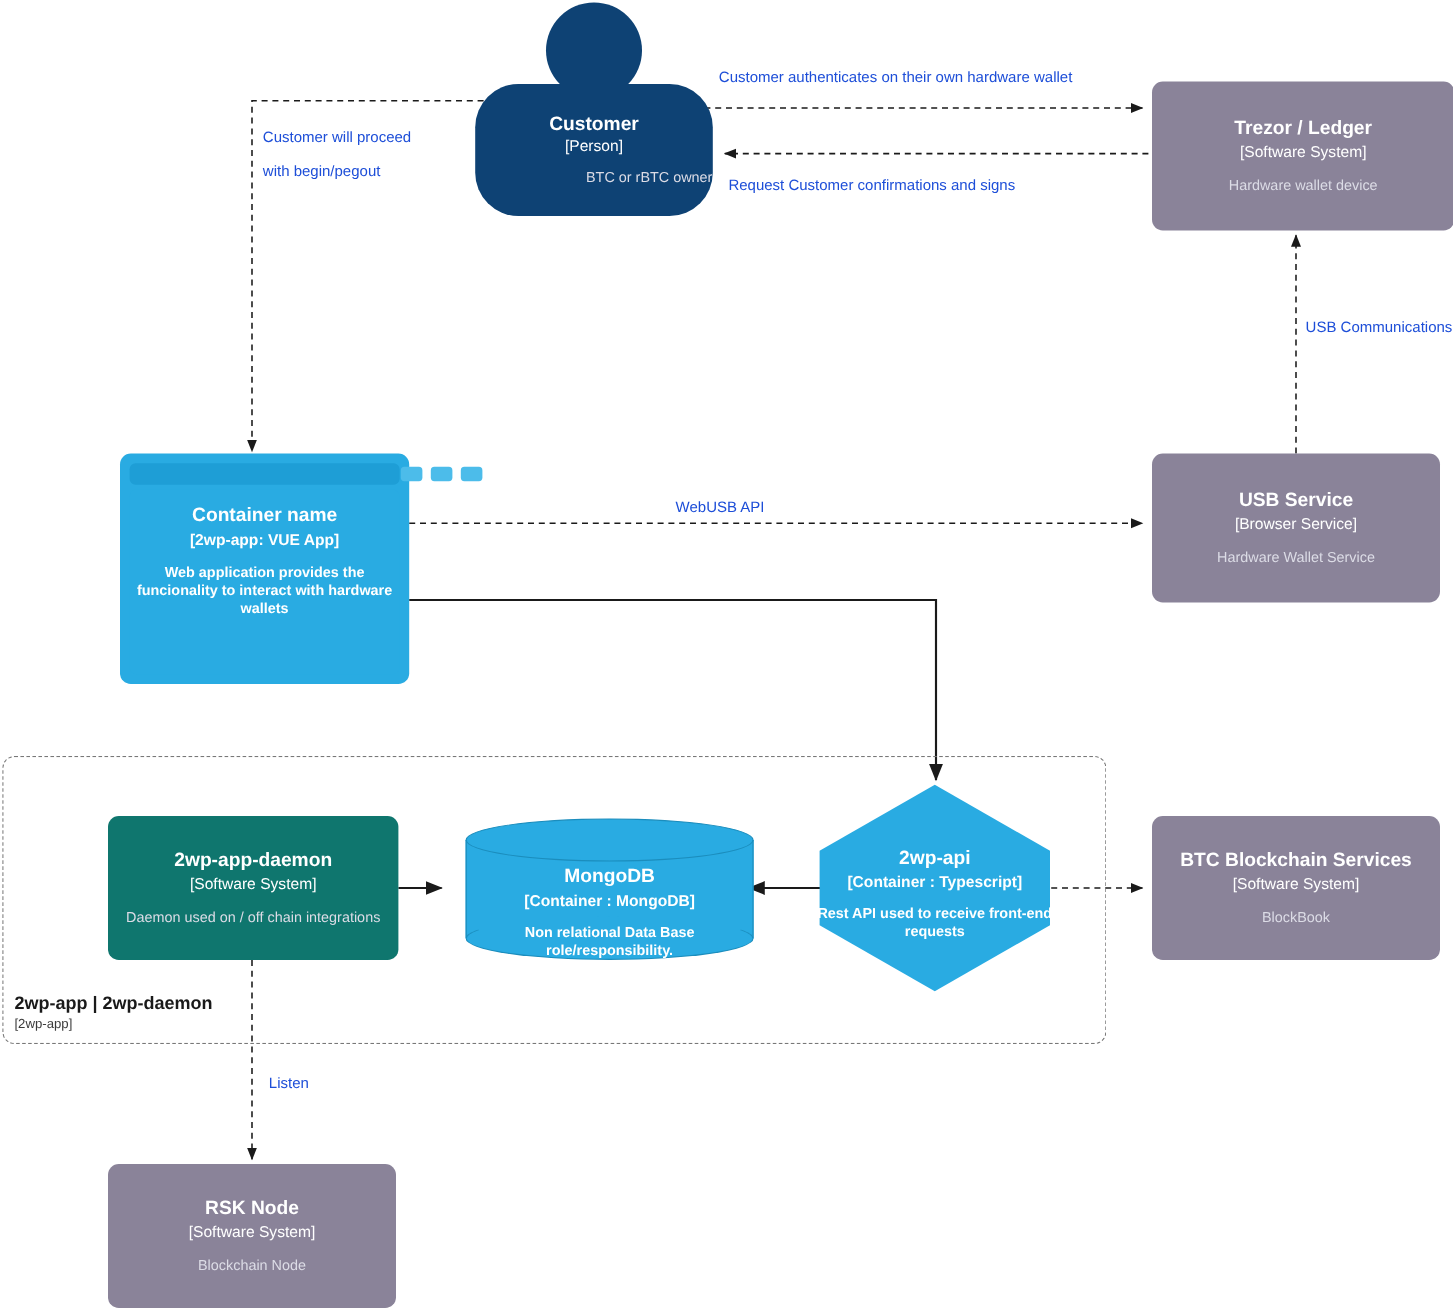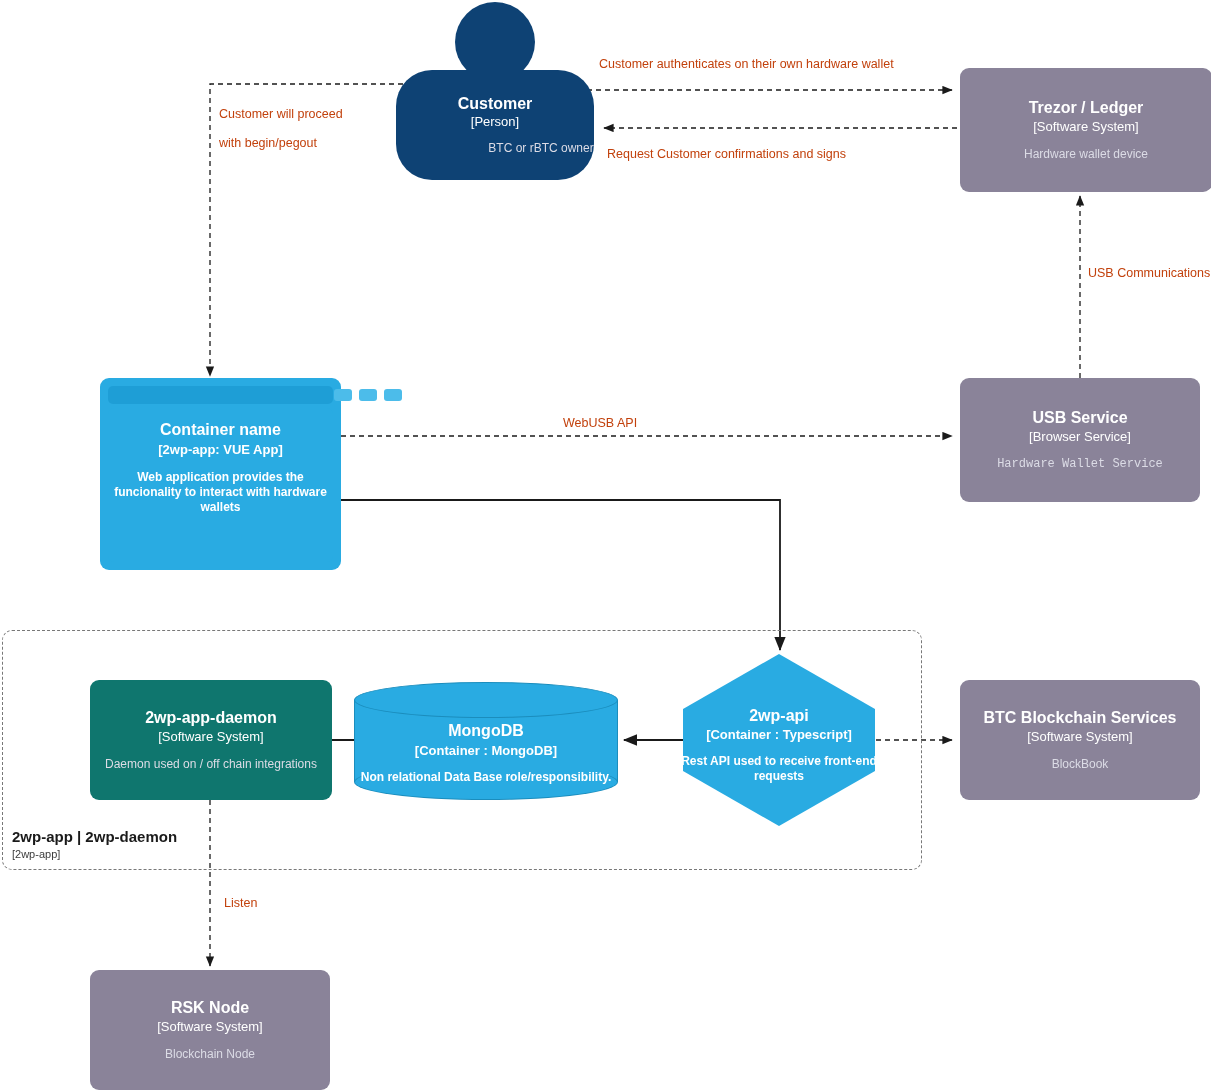--- a/index.html
+++ b/index.html
@@ -129,21 +129,21 @@
   .boundary-tech {
     position: absolute;
     font-size: 11px;
     color: #3b3b3b;
     white-space: nowrap;
   }
   
   .edge-label {
     position: absolute;
     font-size: 12.5px;
-    color: #c2410c;
+    color: #1d4ed8;
     white-space: nowrap;
     line-height: 17px;
   }
 </style>
 </head>
 <body>
 
 <div id="canvas">
 
   <svg id="edges" width="1211" height="1091" viewBox="0 0 1211 1091">
@@ -204,41 +204,41 @@
 
   <div class="node sysbox gray" style="left:960px; top:68px; width:252px; height:124px;">
     <div class="node-label n-title" style="top:30px;">Trezor / Ledger</div>
     <div class="node-label n-tech" style="top:50px;">[Software System]</div>
     <div class="node-label n-desc" style="top:79px;">Hardware wallet device</div>
   </div>
 
   <div class="node sysbox gray" style="left:960px; top:378px; width:240px; height:124px;">
     <div class="node-label n-title" style="top:30px;">USB Service</div>
     <div class="node-label n-tech" style="top:50px;">[Browser Service]</div>
-    <div class="node-label n-desc" style="top:79px;font-family:Liberation Mono, monospace;">Hardware Wallet Service</div>
+    <div class="node-label n-desc" style="top:79px;">Hardware Wallet Service</div>
   </div>
 
   <div class="node winbox" style="left:100px; top:378px; width:241px; height:192px;">
     <div class="win-chrome"></div>
     <div class="win-dot" style="left:284px;"></div>
     <div class="win-dot" style="left:259px;"></div>
     <div class="win-dot" style="left:234px;"></div>
     <div class="win-body"></div>
     <div class="node-label n-title" style="top:42px;">Container name</div>
     <div class="node-label n-tech" style="top:63px; font-weight:bold;">[2wp-app: VUE App]</div>
     <div class="node-label n-desc" style="top:92px; left:12px; width:217px; font-weight:bold; color:#ffffff;">Web application provides the funcionality to interact with hardware wallets</div>
   </div>
 
   <div class="node sysbox darkblue" style="left:90px; top:680px; width:242px; height:120px;">
     <div class="node-label n-title" style="top:28px;">2wp-app-daemon</div>
     <div class="node-label n-tech" style="top:48px;">[Software System]</div>
     <div class="node-label n-desc" style="top:77px;">Daemon used on / off chain integrations</div>
   </div>
 
-  <div class="node" style="left:354px; top:682px; width:264px; height:118px;">
+  <div class="node" style="left:388px; top:682px; width:240px; height:118px;">
     <div class="cyl-body" style="top:18px; height:82px;"></div>
     <div class="cyl-top" style="top:0px; height:36px;"></div>
     <div class="cyl-bot" style="top:82px; height:36px; border-top-color:transparent;"></div>
     <div class="node-label n-title" style="top:39px;">MongoDB</div>
     <div class="node-label n-tech" style="top:60px; font-weight:bold;">[Container : MongoDB]</div>
     <div class="node-label n-desc" style="top:88px; font-weight:bold; color:#ffffff;">Non relational Data Base role/responsibility.</div>
   </div>
 
   <div class="node" style="left:683px; top:654px; width:192px; height:172px; background:transparent;">
     <div class="node-label n-title" style="top:52px;">2wp-api</div>

